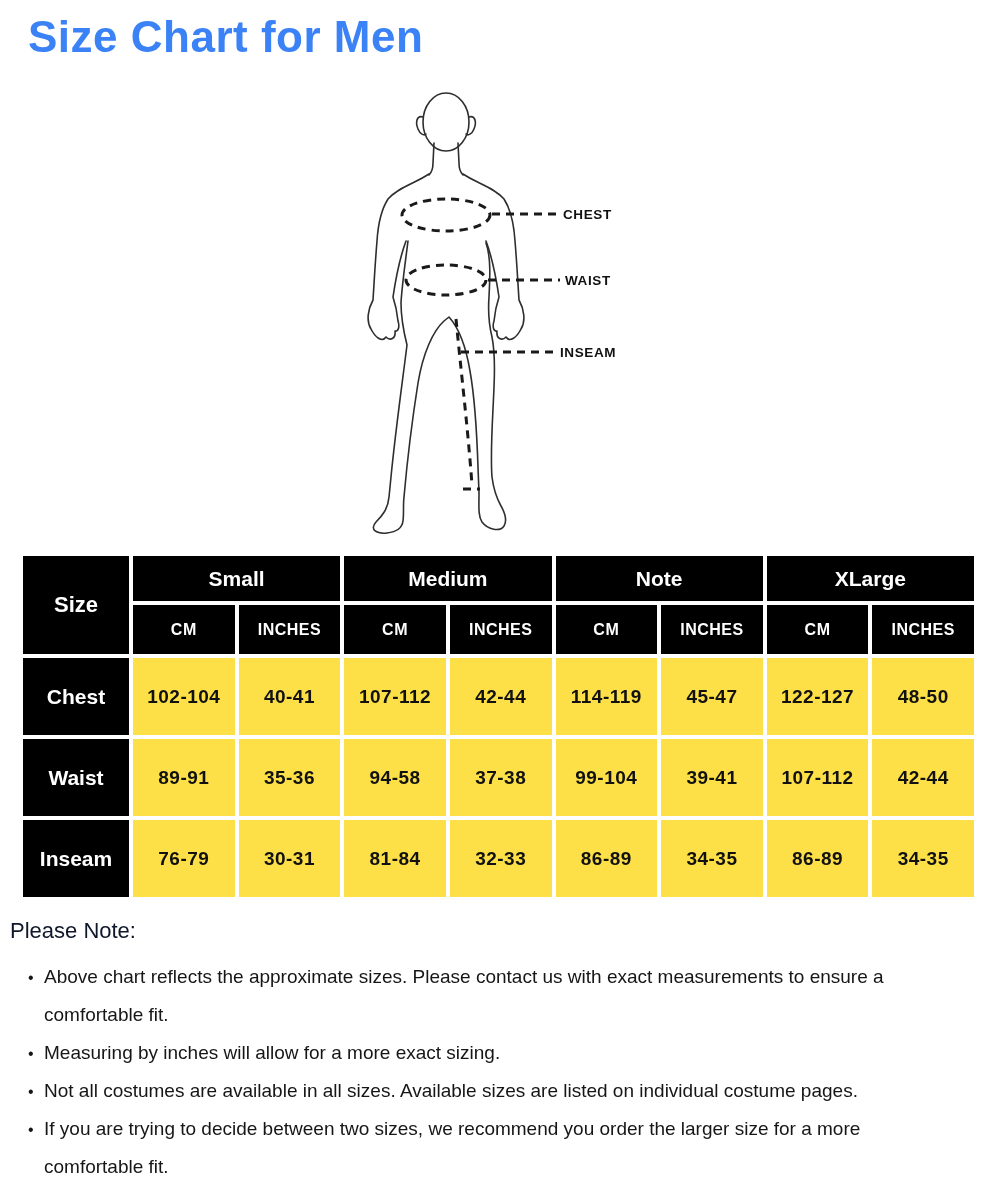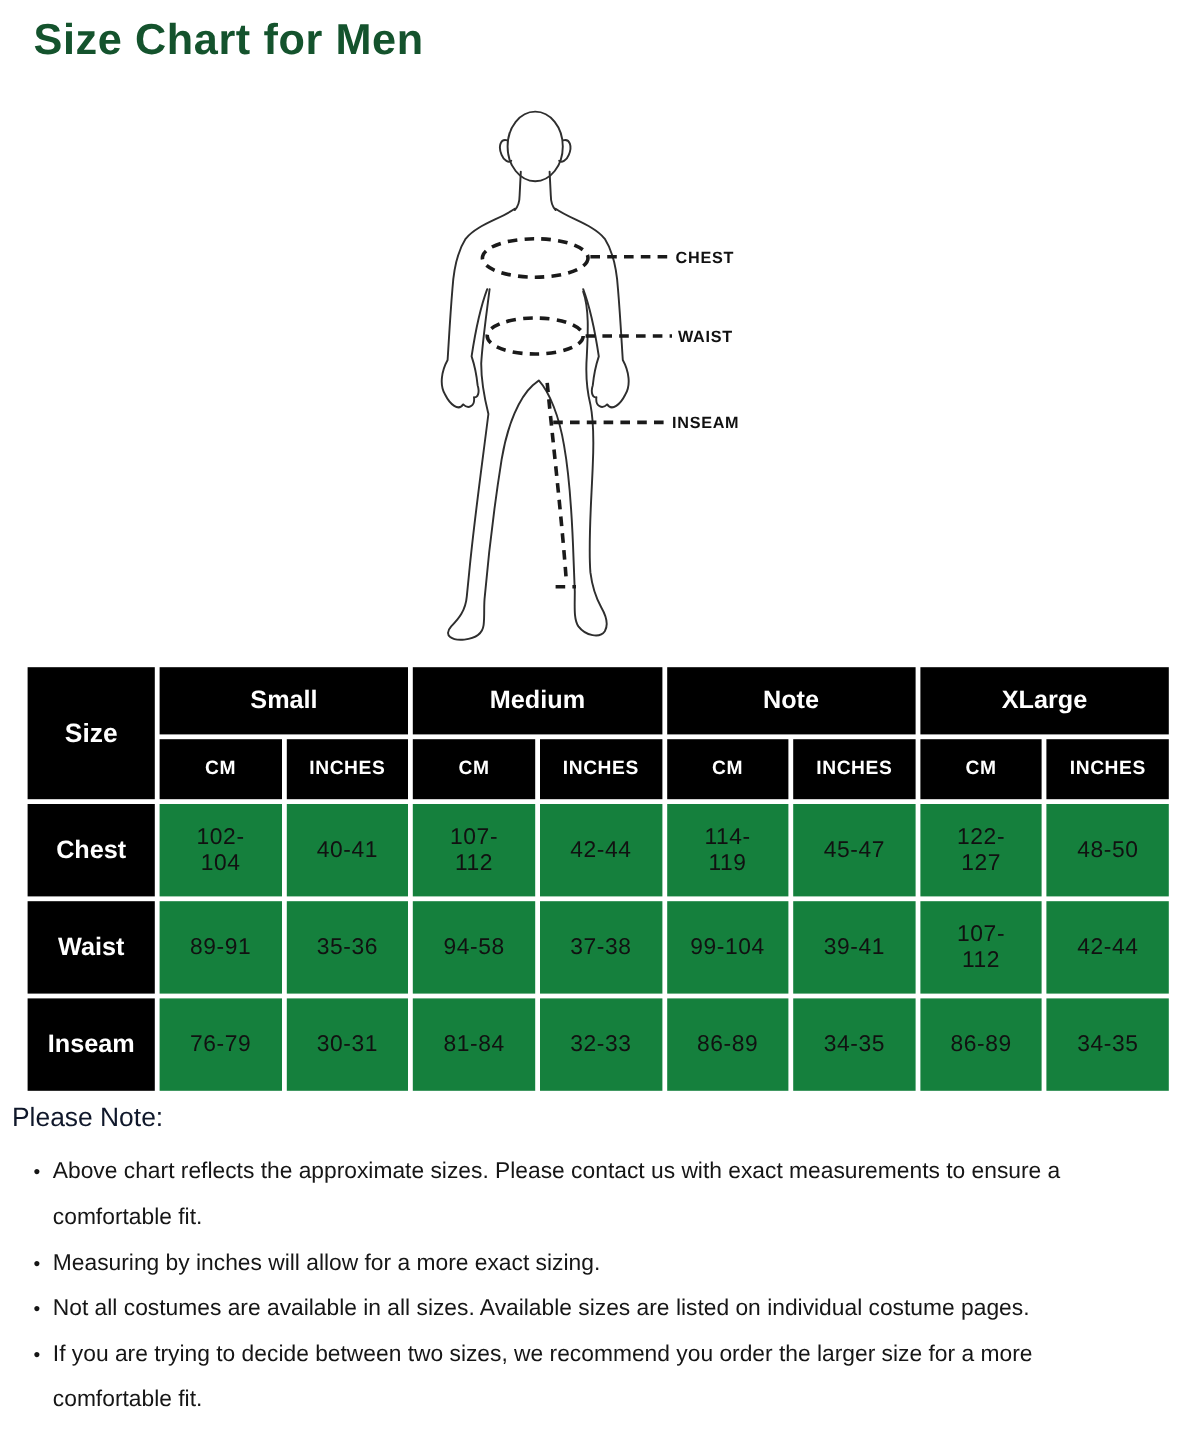--- a/index.html
+++ b/index.html
@@ -1,33 +1,33 @@
 <!DOCTYPE html>
 <html><head>
 <meta charset="utf-8">
 <style>
   html,body{margin:0;padding:0;background:#ffffff;}
   .page{position:relative;width:1000px;height:1194px;background:#ffffff;overflow:hidden;
         font-family:"Liberation Sans",sans-serif;color:#1a1a1a;}
-  .page-title{position:absolute;left:28px;top:12px;margin:0;font-size:36px;font-weight:bold;
-        letter-spacing:.5px;color:#14532d;}
+  .page-title{position:absolute;left:28px;top:12px;margin:0;font-size:44px;font-weight:bold;
+        letter-spacing:.5px;color:#3b82f6;}
   .diagram{position:absolute;left:330px;top:85px;width:350px;height:460px;}
   .outline{fill:none;stroke:#2e2e2e;stroke-width:1.6;stroke-linejoin:round;stroke-linecap:round;}
   .meas{fill:none;stroke:#1a1a1a;stroke-width:3;stroke-dasharray:8 6;}
   .dlabel{font-family:"Liberation Sans",sans-serif;font-size:13.5px;font-weight:bold;fill:#111;
         letter-spacing:.6px;}
   table.size-table{position:absolute;left:19px;top:552px;width:959px;border-collapse:separate;
         border-spacing:4px;table-layout:fixed;}
-  .size-table th,.size-table td{text-align:center;vertical-align:middle;padding:16px;overflow:hidden;}
+  .size-table th,.size-table td{text-align:center;vertical-align:middle;padding:4px;overflow:hidden;}
   .blk{background:#000000;color:#ffffff;font-weight:bold;}
   .corner{font-size:22px;margin-top:37px;}
   .grp{font-size:21px;}
   .unit{font-size:16px;letter-spacing:.5px;}
   .rowlbl{font-size:21px;}
-  .size-table td{background:#15803d;color:#111;font-size:19px;letter-spacing:.5px;font-weight:normal;}
+  .size-table td{background:#fde047;color:#111;font-size:19px;letter-spacing:.5px;font-weight:bold;}
   .hr1{height:45px;}
   .hr2{height:49px;}
   .dr{height:77px;}
   .notes{position:absolute;left:10px;top:916px;width:968px;}
   .notes-heading{font-size:22px;line-height:30px;color:#0f172a;}
   .notes ul{list-style:none;margin:12px 0 0 0;padding:0;width:942px;}
   .notes li{position:relative;padding-left:34px;font-size:19px;line-height:38px;color:#161616;}
   .bullet-dot{position:absolute;left:18px;top:1px;font-size:16px;}
 </style>
 </head>

